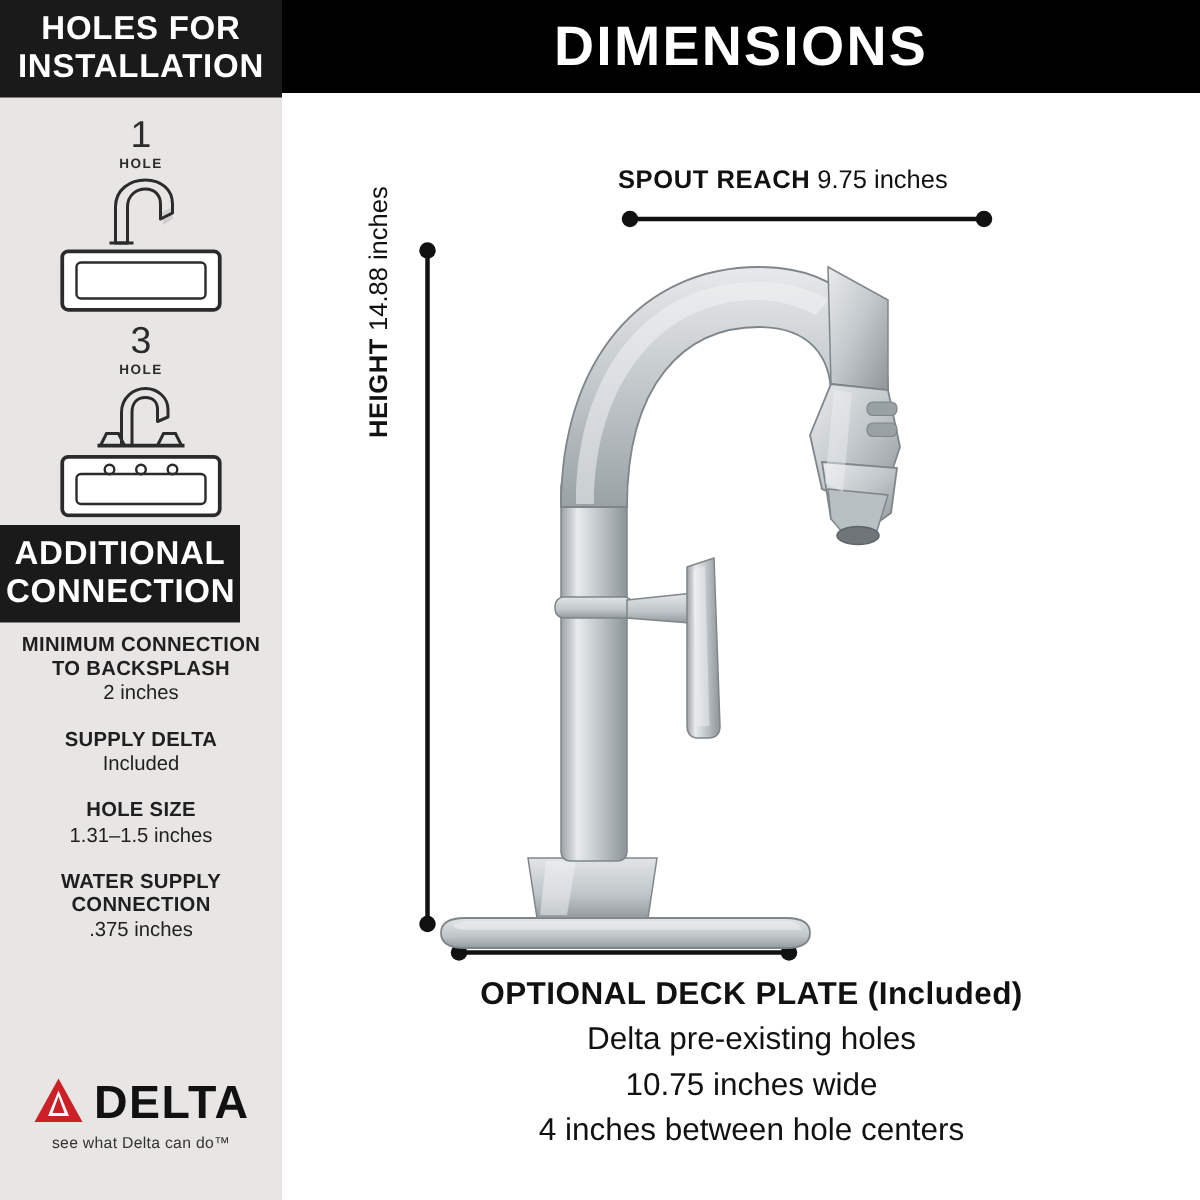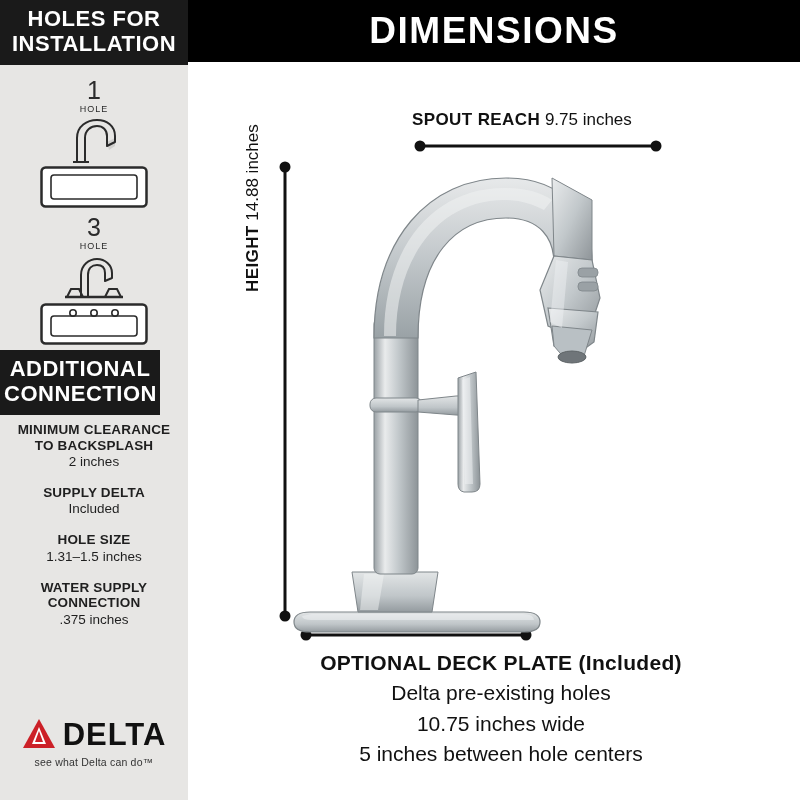--- a/index.html
+++ b/index.html
@@ -68,20 +68,21 @@
     font-size: 25px;
     color: #2b2b2b;
     line-height: 1;
     font-weight: normal;
   }
   .hole-word {
     font-size: 9px;
     letter-spacing: 1px;
     color: #2b2b2b;
     margin-top: 1px;
+    font-weight: bold;
   }
   .faucet-mini {
     margin: 2px auto 0 auto;
     display: block;
   }
   .sink-rect {
     margin: 2px auto 0 auto;
     display: block;
   }
 
@@ -235,21 +236,21 @@
       </svg>
     </div>
 
     <div id="addl-header" class="sidebar-header">
       <div>ADDITIONAL</div>
       <div>CONNECTION</div>
     </div>
 
     <div id="addl-list">
       <div class="info-item">
-        <div class="info-label">MINIMUM CLEARANCE</div>
+        <div class="info-label">MINIMUM CONNECTION</div>
         <div class="info-label">TO BACKSPLASH</div>
         <div class="info-value">2 inches</div>
       </div>
       <div class="info-item">
         <div class="info-label">SUPPLY DELTA</div>
         <div class="info-value">Included</div>
       </div>
       <div class="info-item">
         <div class="info-label">HOLE SIZE</div>
         <div class="info-value">1.31–1.5 inches</div>
@@ -372,16 +373,16 @@
       <rect x="390" y="222" width="20" height="9" rx="4" fill="#9aa1a5" stroke="#7f868a" stroke-width="0.8"></rect>
 
       <path d="M368 200 L380 202 L374 268 L362 262 Z" fill="#f0f2f3" opacity="0.45"></path>
     </g>
   </svg>
 
   <div id="deck-caption">
     <div id="deck-title">OPTIONAL DECK PLATE (Included)</div>
     <div>Delta pre-existing holes</div>
     <div>10.75 inches wide</div>
-    <div>5 inches between hole centers</div>
+    <div>4 inches between hole centers</div>
   </div>
 
 </div>
 
 </body></html>

